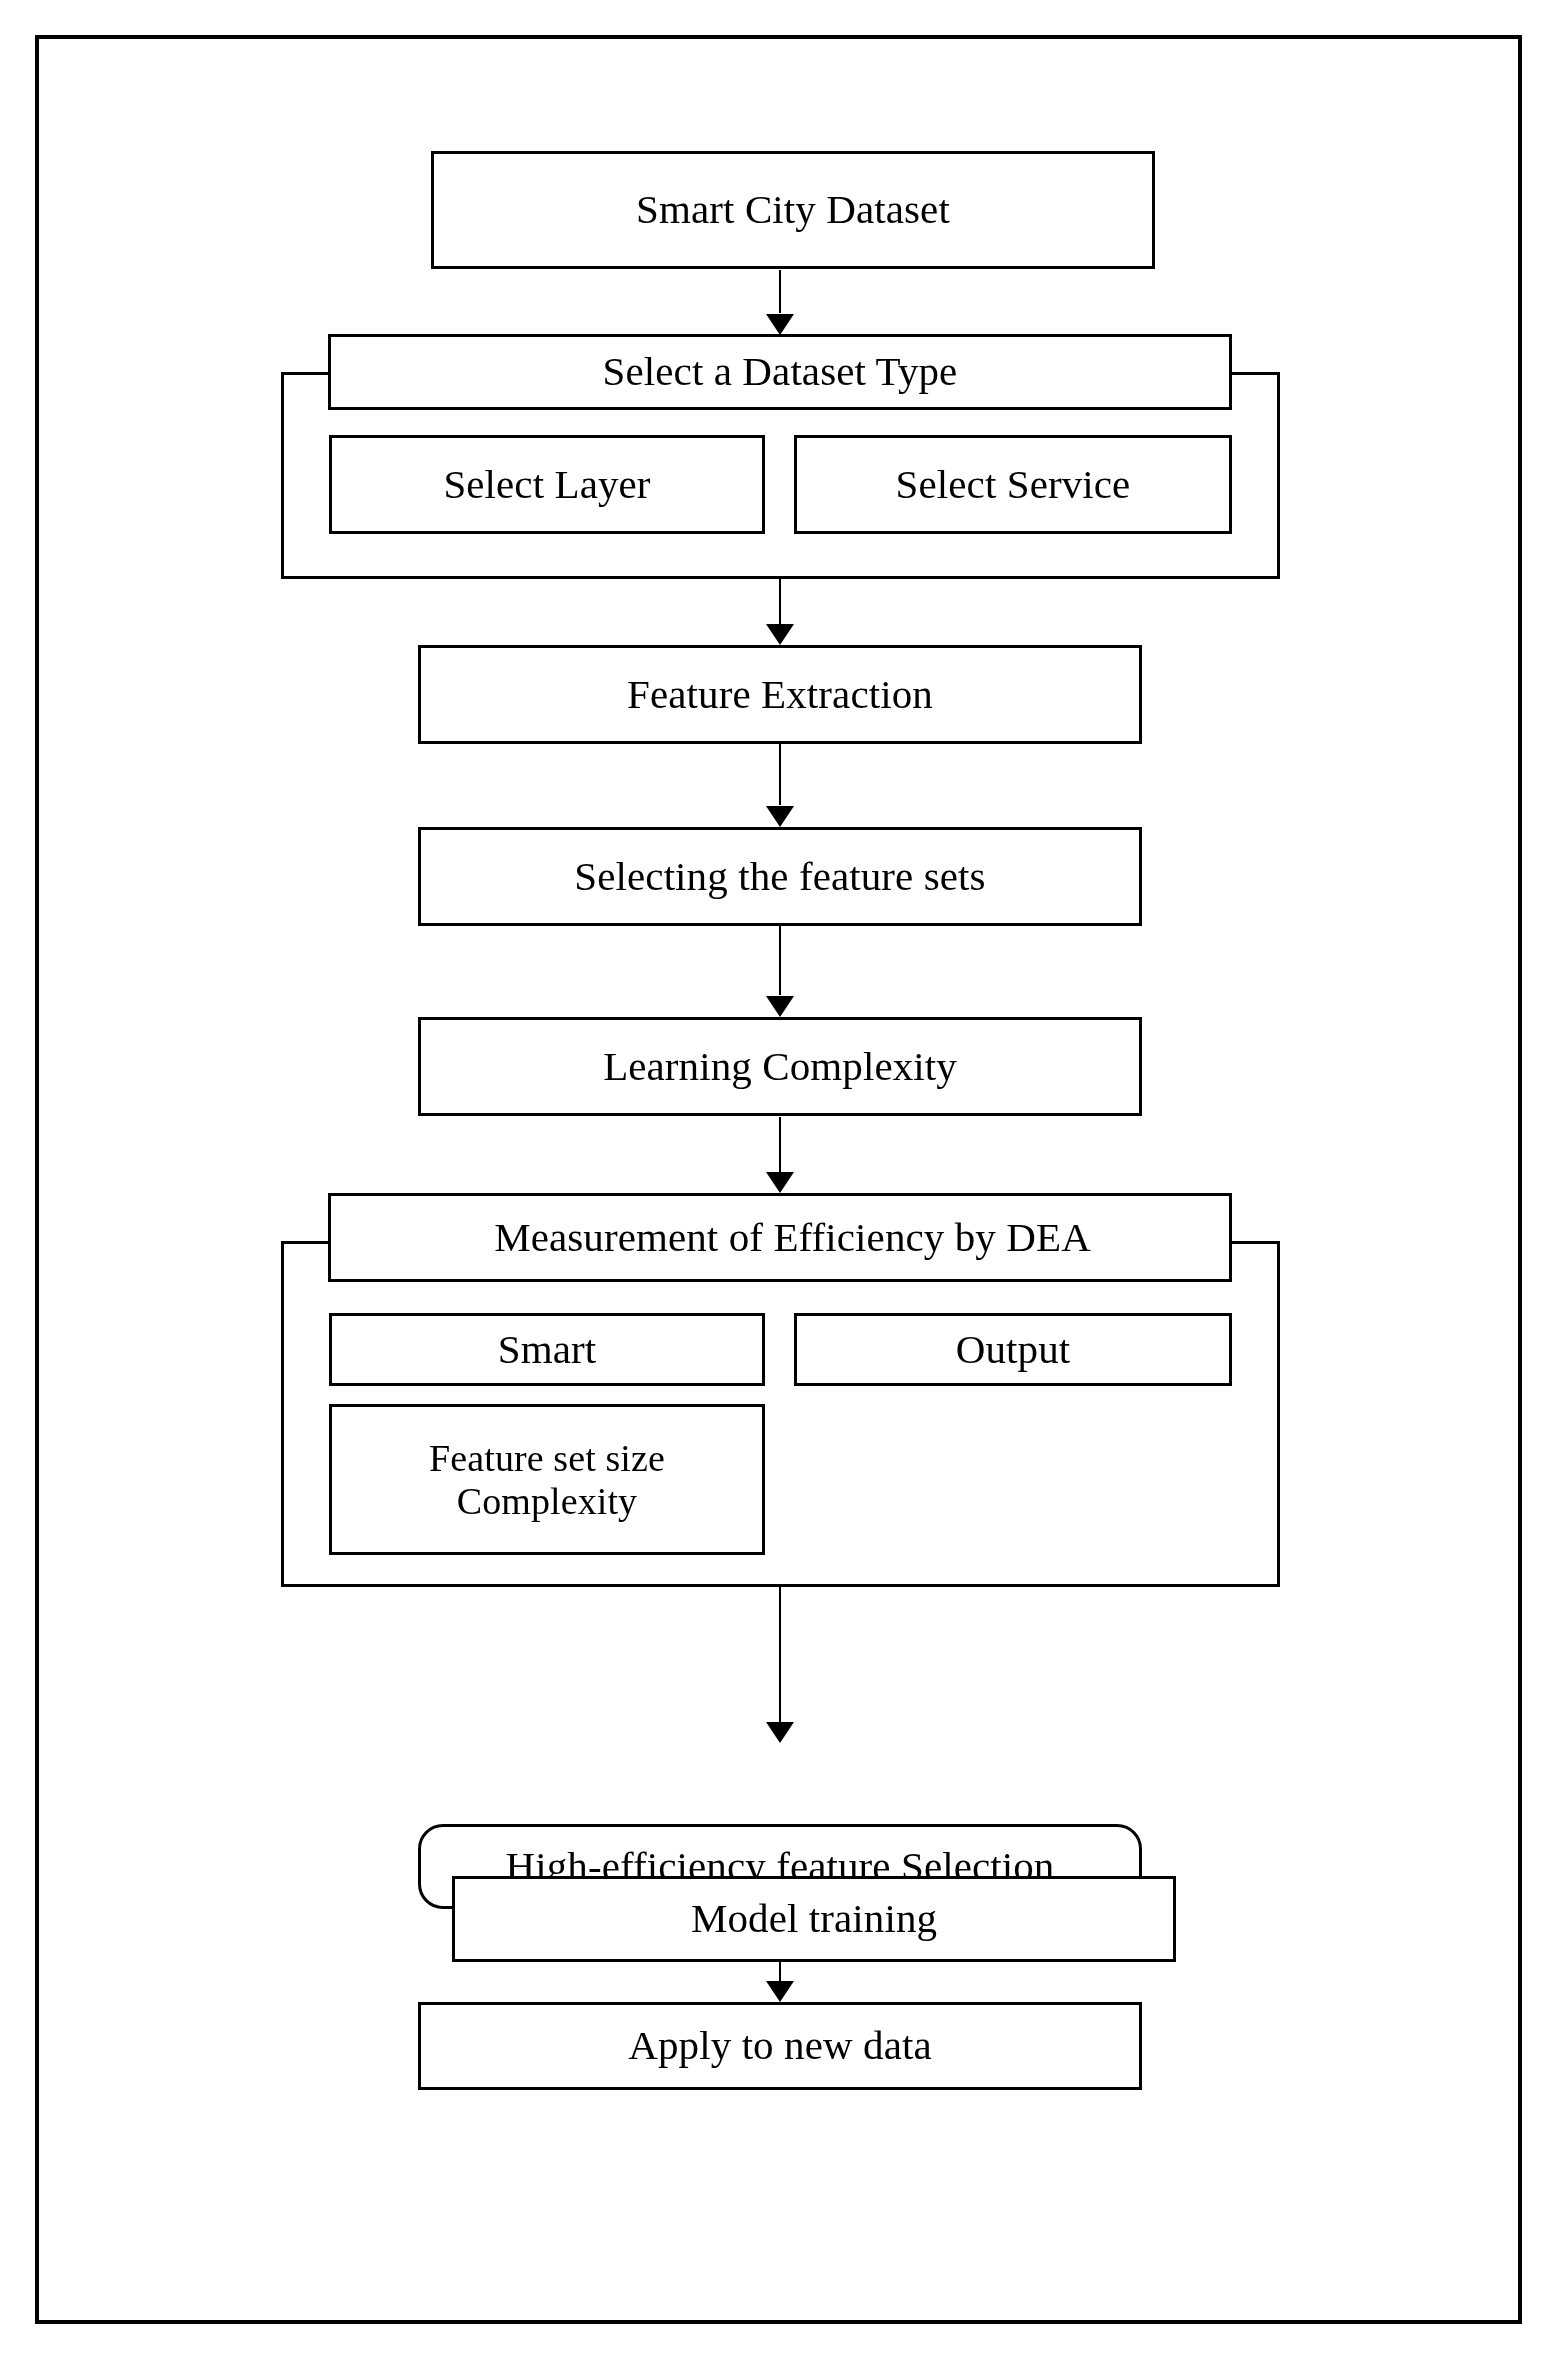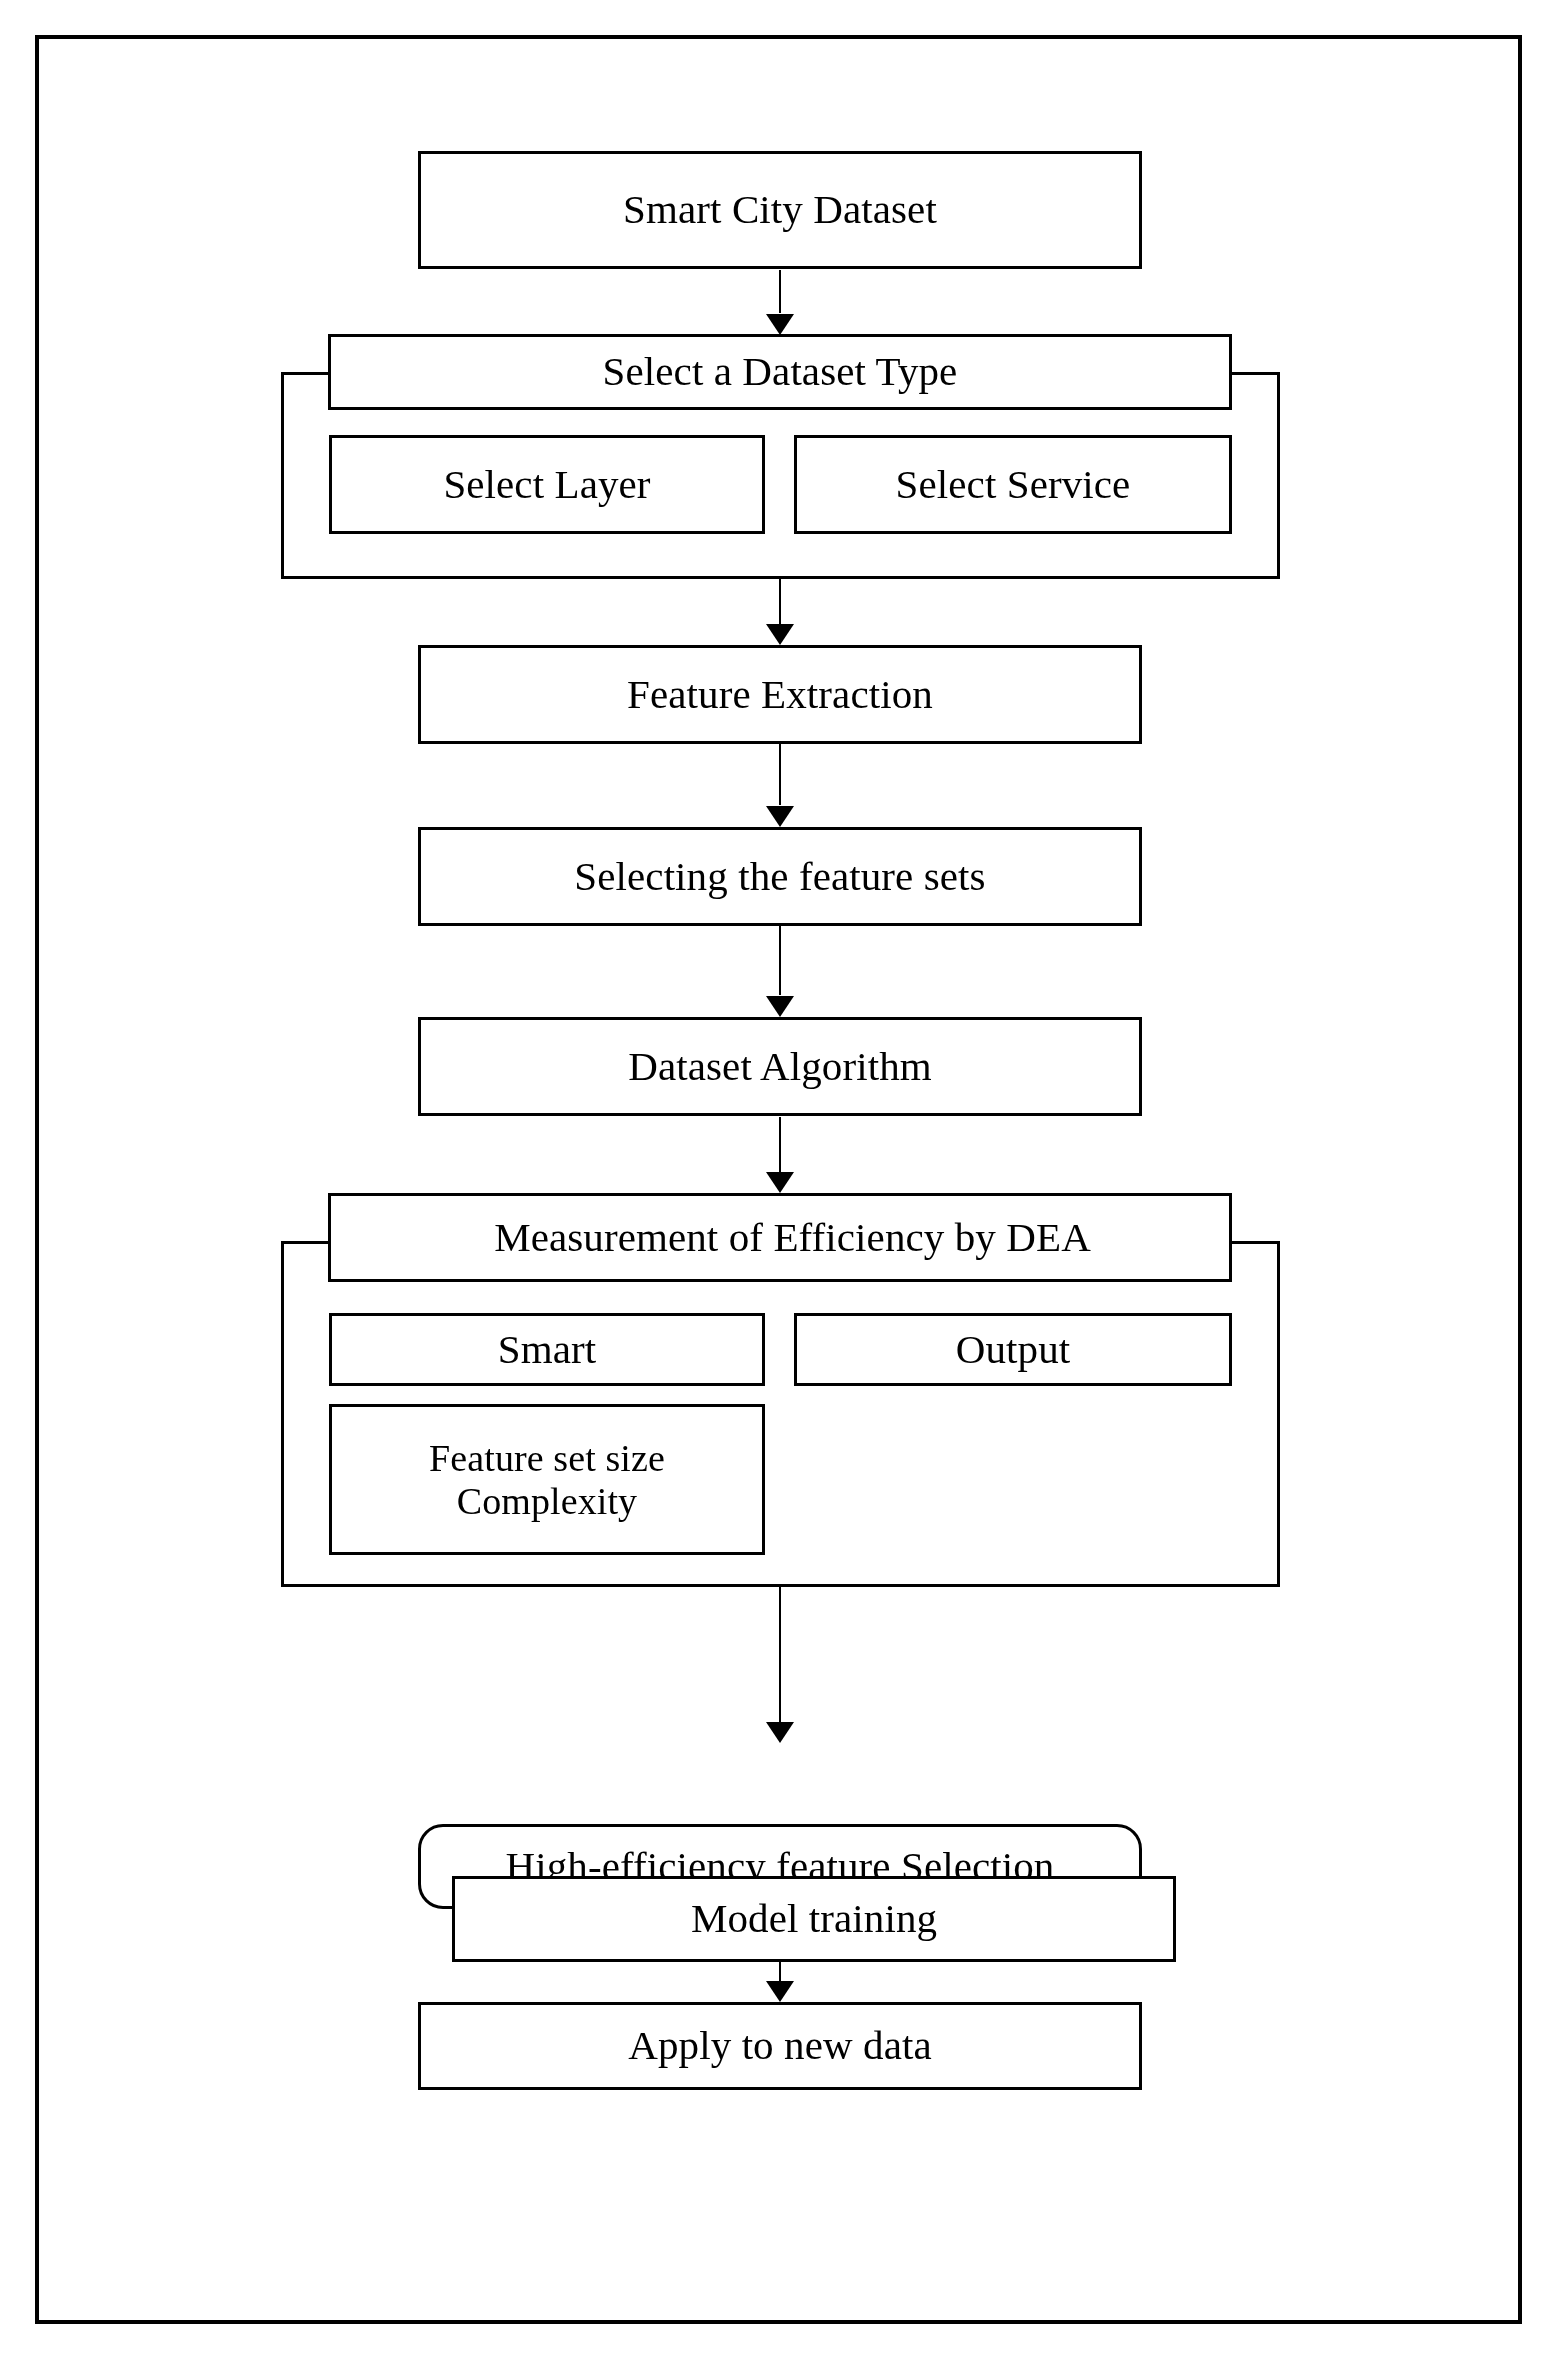--- a/index.html
+++ b/index.html
@@ -103,21 +103,21 @@
 </style>
 </head>
 <body>
 
 <div id="page">
 
   <div class="page-frame"></div>
 
   <div class="canvas">
 
-    <div class="node" style="left:418px; top:151px; width:724px; height:118px;">
+    <div class="node" style="left:431px; top:151px; width:724px; height:118px;">
       <span class="lbl">Smart City Dataset</span>
     </div>
 
     <div class="arrow" style="left:766px; top:270px; width:28px; height:65px;">
       <div class="shaft" style="height:43px;"></div>
       <div class="head"></div>
     </div>
 
     <div class="group-box" style="left:281px; top:372px; width:999px; height:207px;"></div>
 
@@ -150,21 +150,21 @@
     <div class="node" style="left:418px; top:827px; width:724px; height:99px;">
       <span class="lbl">Selecting the feature sets</span>
     </div>
 
     <div class="arrow" style="left:766px; top:926px; width:28px; height:91px;">
       <div class="shaft" style="height:69px;"></div>
       <div class="head"></div>
     </div>
 
     <div class="node" style="left:418px; top:1017px; width:724px; height:99px;">
-      <span class="lbl">Dataset Algorithm</span>
+      <span class="lbl">Learning Complexity</span>
     </div>
 
     <div class="arrow" style="left:766px; top:1117px; width:28px; height:76px;">
       <div class="shaft" style="height:55px;"></div>
       <div class="head"></div>
     </div>
 
     <div class="group-box" style="left:281px; top:1241px; width:999px; height:346px;"></div>
 
     <div class="node" style="left:328px; top:1193px; width:904px; height:89px;padding-left:25px;">

